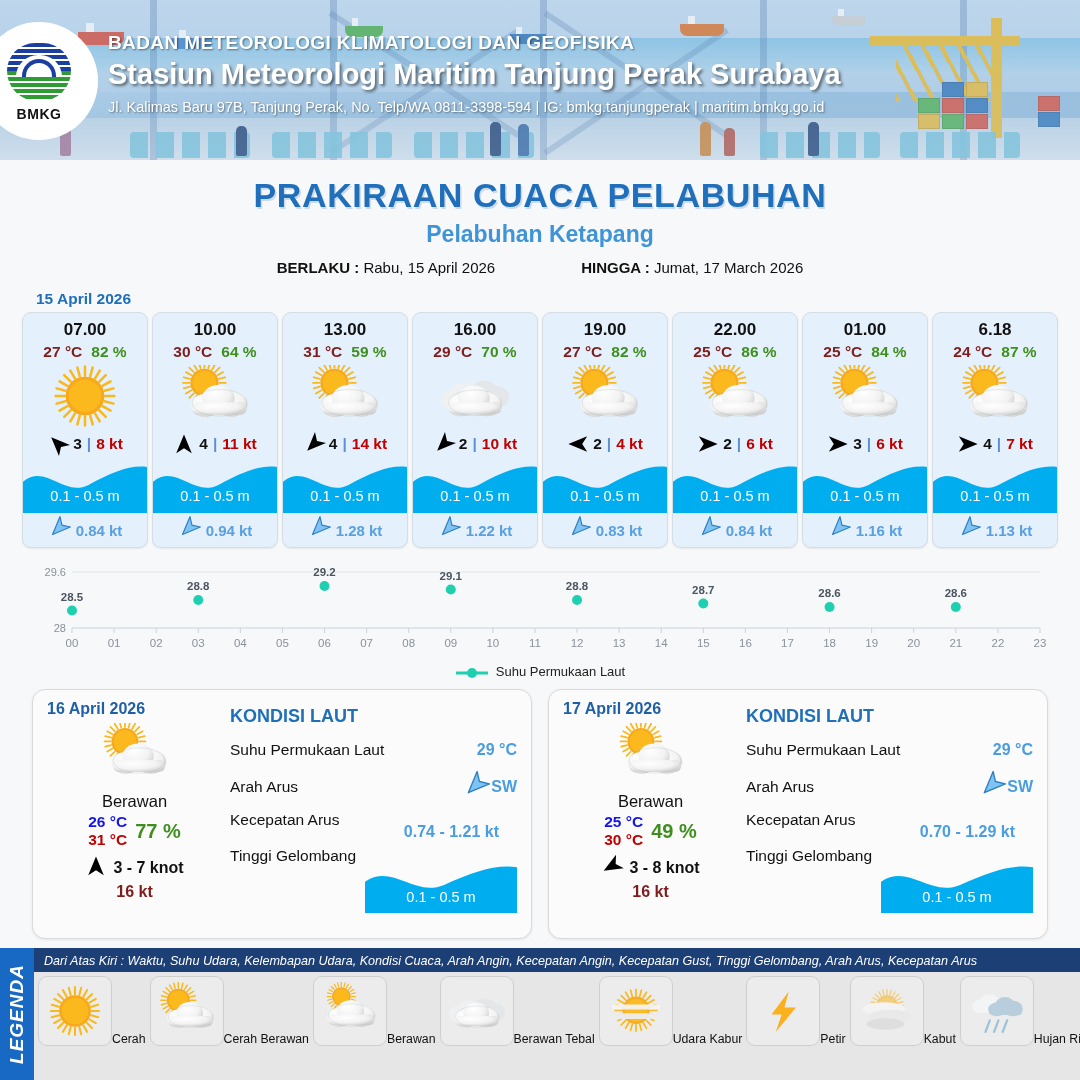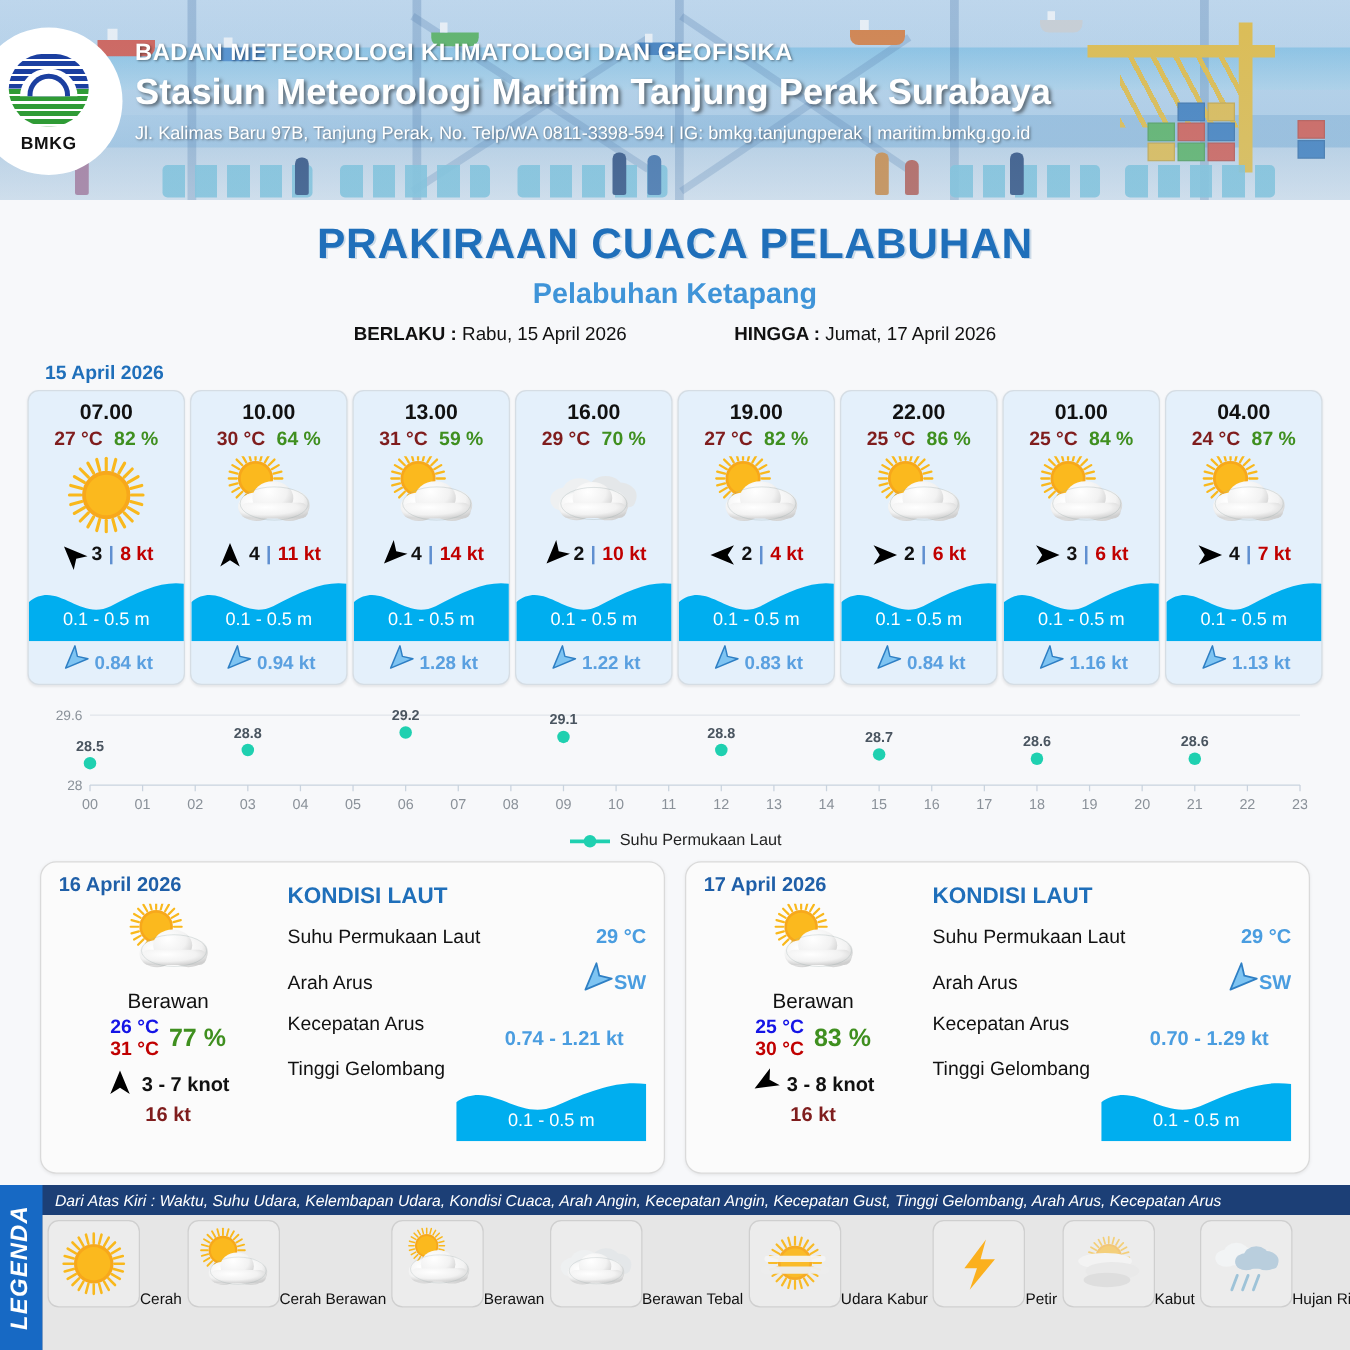--- a/index.html
+++ b/index.html
@@ -230,21 +230,21 @@
 <div class="title-wrap">
   <div class="title-main">PRAKIRAAN CUACA PELABUHAN</div>
   <div class="title-sub">Pelabuhan Ketapang</div>
   <div class="valid-row">
     <div>
       <span class="valid-lbl">BERLAKU :</span>
       <span class="valid-val">Rabu, 15 April 2026</span>
     </div>
     <div>
       <span class="valid-lbl">HINGGA :</span>
-      <span class="valid-val">Jumat, 17 April 2026</span>
+      <span class="valid-val">Jumat, 17 March 2026</span>
     </div>
   </div>
 </div>
 
 <div class="date-label">15 April 2026</div>
 <div class="cards" id="cards">
     <div class="card">
       <div class="c-time">07.00</div>
     <div class="c-tr">
       <span class="c-temp">27 °C</span>
@@ -787,21 +787,21 @@
       <span>0.1 - 0.5 m</span>
     </div>
     <div class="c-cur">
       <span><svg width="22" height="22" viewBox="0 0 24 24" style="transform:rotate(225deg)">
     <path d="M12 2 L20 21.5 L12 16.5 L4 21.5 Z" fill="#7ec4f2" stroke="#2e7fc4" stroke-width="1.3" stroke-linejoin="round"></path>
           </svg></span>
       <span class="cur-val">1.16 kt</span>
     </div>
     </div>
     <div class="card">
-      <div class="c-time">04.00</div>
+      <div class="c-time">6.18</div>
     <div class="c-tr">
       <span class="c-temp">24 °C</span>
       <span class="c-hum">87 %</span>
     </div>
     <div class="c-icon">
         <svg width="88" height="62" viewBox="0 0 100 70">
           <defs>
     <radialGradient id="cg" cx="38%" cy="30%" r="75%">
       <stop offset="0%" stop-color="#ffffff"></stop>
               <stop offset="62%" stop-color="#f2f2f2"></stop>
@@ -1122,21 +1122,21 @@
   <ellipse cx="55" cy="42.7192" rx="31" ry="15.1032" fill="none" stroke="#9aa" stroke-width="0.8" opacity=".35"></ellipse>
             </g>
           </svg>
         </div>
       <div class="dp-cond">Berawan</div>
       <div class="dp-tt">
         <div class="dp-tcol">
           <span class="dp-tmin">25 °C</span>
           <span class="dp-tmax">30 °C</span>
         </div>
-        <span class="dp-hum">83 %</span>
+        <span class="dp-hum">49 %</span>
       </div>
       <div class="dp-wind">
         <span><svg width="22" height="22" viewBox="0 0 24 24" style="transform:rotate(240deg)">
     <path d="M12 1.5 L20.5 22 L12 16.6 L3.5 22 Z" fill="#000"></path>
             </svg></span>
         <span class="dp-wtxt">3 - 8 knot</span>
       </div>
       <div class="dp-gust">16 kt</div>
     </div>
     <div class="dp-right">

